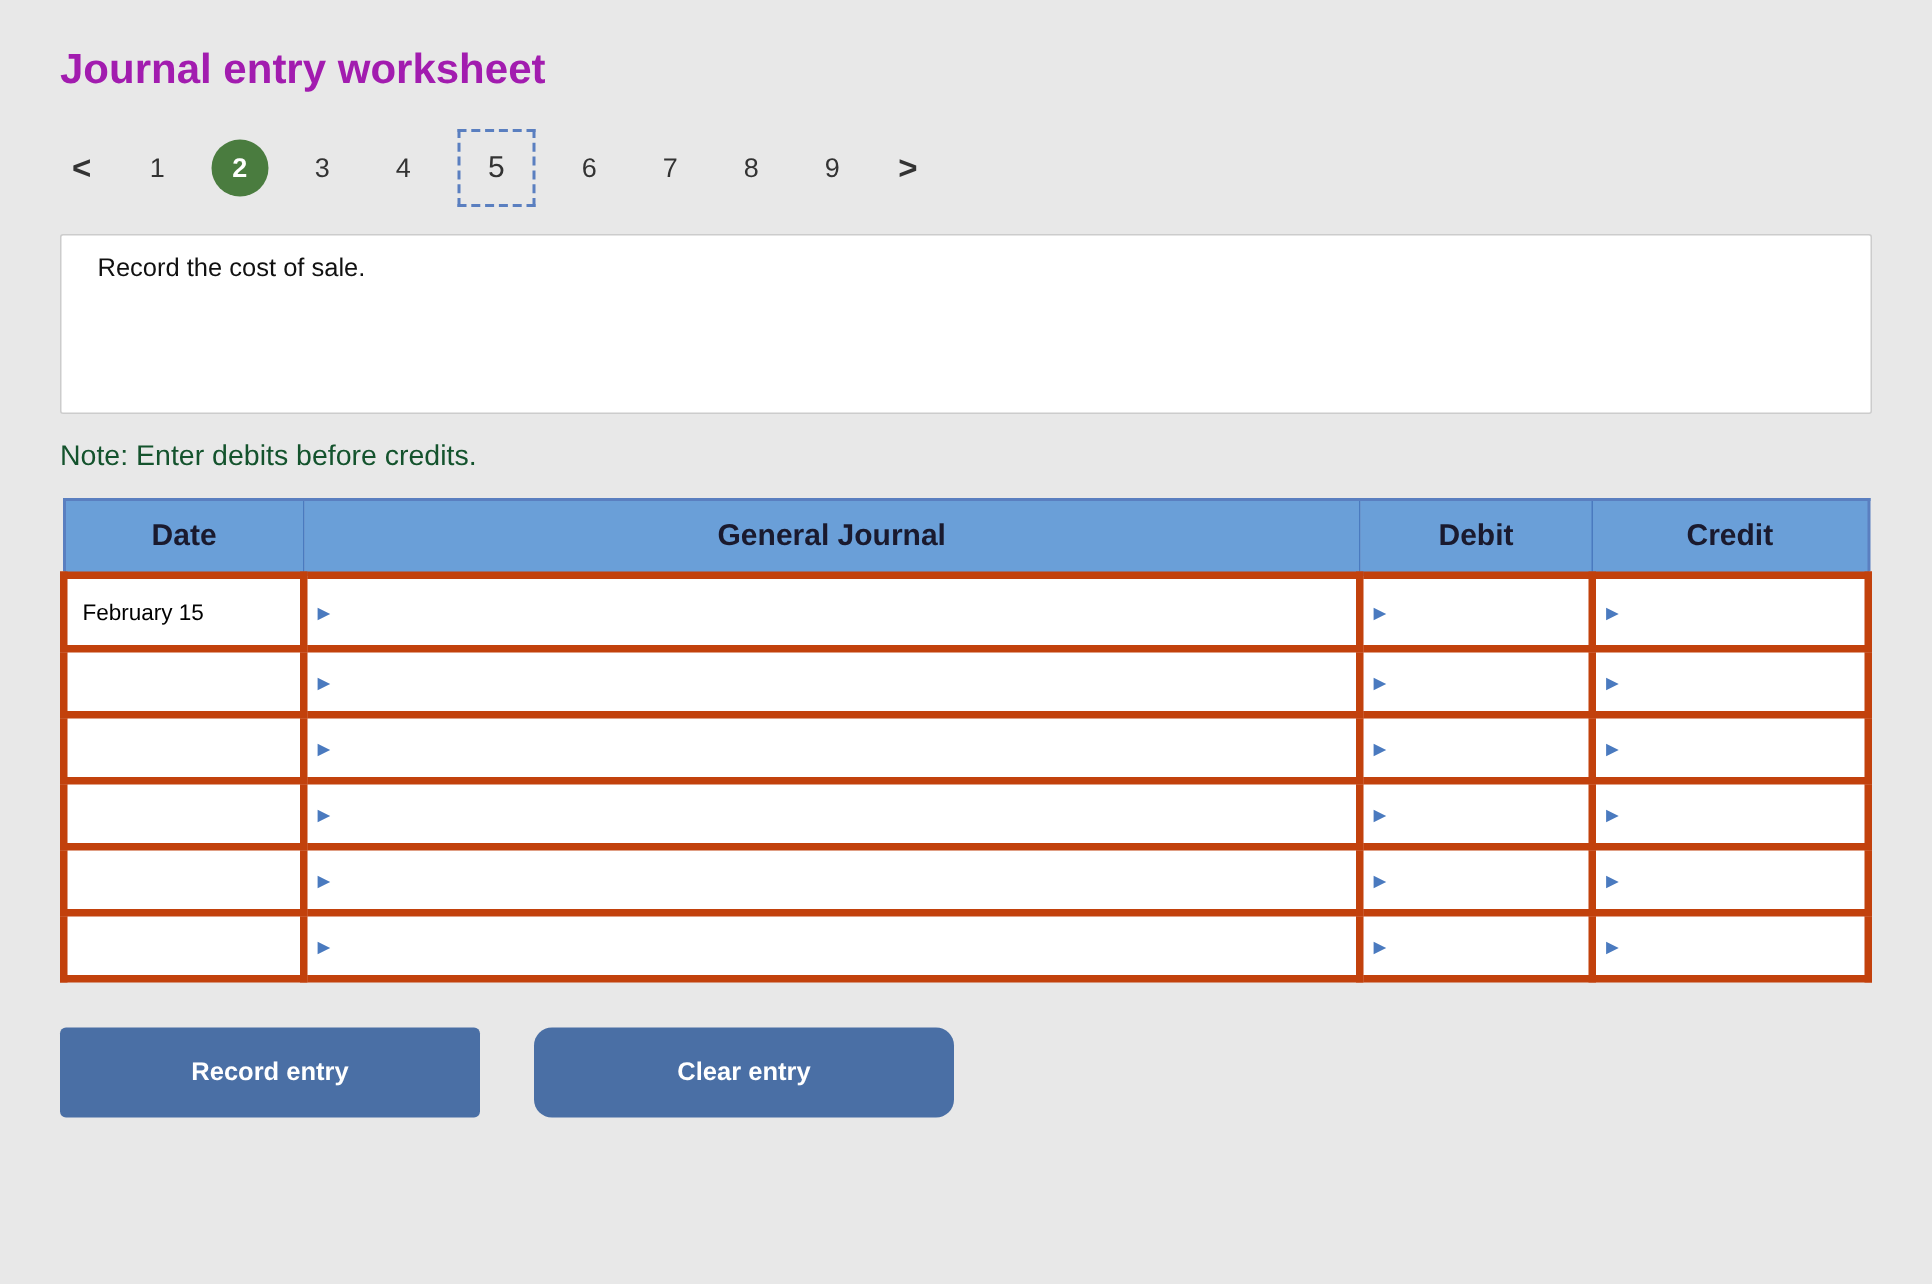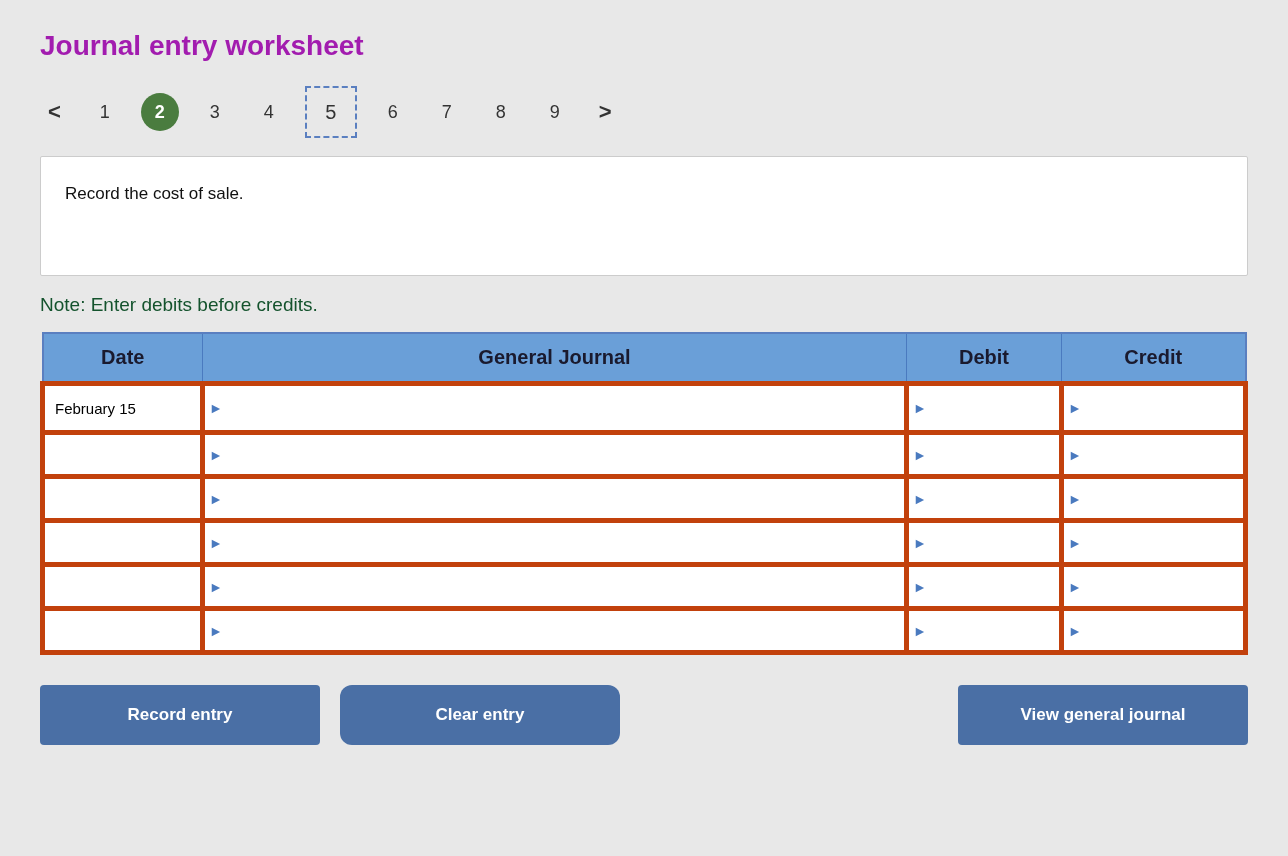--- a/index.html
+++ b/index.html
@@ -54,21 +54,21 @@
       width: 52px;
       height: 52px;
       display: flex;
       align-items: center;
       justify-content: center;
       font-size: 20px;
     }
     .instruction-box {
       background: white;
       border: 1px solid #ccc;
-      padding: 27px 24px;
+      padding: 12px 24px;
       margin-bottom: 18px;
       min-height: 120px;
       border-radius: 2px;
     }
     .instruction-text {
       font-size: 17px;
       color: #111;
     }
     .note-text {
       color: #14532d;
@@ -123,21 +123,21 @@
     .date-cell {
       padding: 0 10px;
       font-size: 15px;
       display: flex;
       align-items: center;
       height: 44px;
     }
     .buttons-row {
       display: flex;
       align-items: center;
-      gap: 0;
+      gap: 16px;
       margin-top: 10px;
     }
     .btn {
       background: #4a6fa5;
       color: white;
       border: none;
       font-size: 17px;
       font-weight: bold;
       padding: 20px 30px;
       cursor: pointer;
@@ -331,14 +331,13 @@
             <input class="cell-input" type="text" value="" style="">
           </div>
         </td>
       </tr>
     </tbody>
 </table>
 
 <div class="buttons-row">
   <button class="btn btn-record">Record entry</button>
   <button class="btn btn-clear">Clear entry</button>
-  <button class="btn btn-view">View general journal</button>
 </div>
 
 </body></html>

